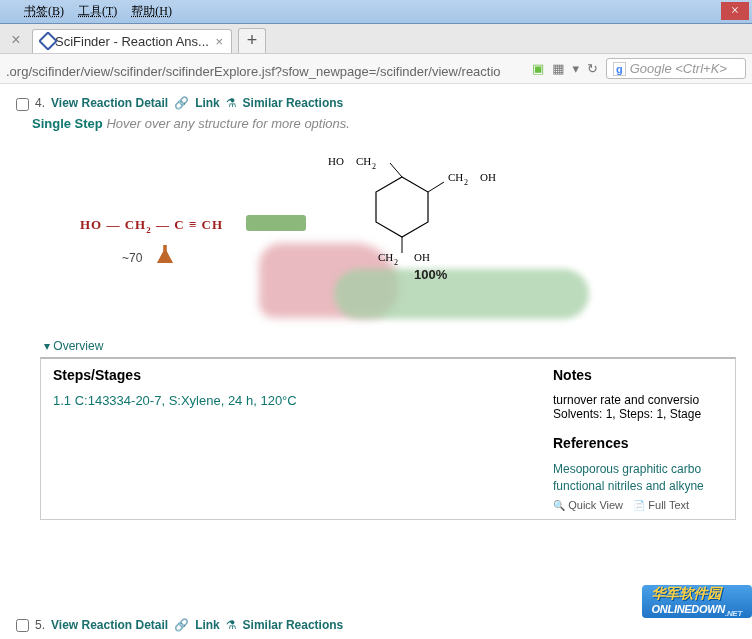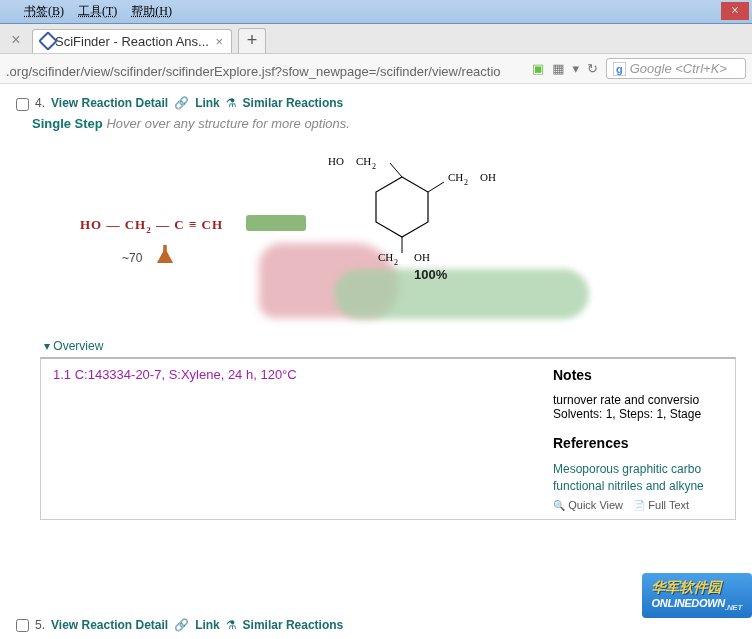--- a/index.html
+++ b/index.html
@@ -149,32 +149,32 @@
 .overview-toggle::before { content: "▾ "; color: #1a6e6e; }
 .detail-box {
   border: 1px solid #ccc;
   margin: 4px 0 0 24px;
   display: flex;
   border-top: 2px solid #bbb;
 }
 .col-left { flex: 1; padding: 8px 12px; }
 .col-right { width: 190px; padding: 8px 0 8px 8px; overflow: hidden; }
 .detail-box h4 { font-size: 14px; font-weight: bold; margin-bottom: 10px; color: #000; }
-.detail-box p { font-size: 13px; color: #a21caf; margin-bottom: 10px; }
+.detail-box p { font-size: 13px; color: #0f766e; margin-bottom: 10px; }
 .notes-text, .ref-link { font-size: 12px; color: #000000; white-space: nowrap; }
 .ref-link { color: #1a6e6e; line-height: 1.4; }
 .doc-actions { font-size: 11px; color: #555; margin-top: 4px; display: flex; gap: 10px; }
 .doc-actions span::before { content: "🔍 "; font-size: 10px; }
 .doc-actions span:nth-child(2)::before { content: "📄 "; font-size: 10px; }
 .watermark {
   position: absolute;
   right: 0; bottom: 18px;
   background: linear-gradient(#4aa0e8, #2175c7);
   color: #fff;
-  padding: 6px 10px;
+  padding: 0 10px;
   font-weight: bold;
   font-style: italic;
   border-radius: 4px;
 }
 .watermark .cn { font-size: 14px; color: #ffd040; text-shadow: 1px 1px #0050a0; }
 .watermark .en { font-size: 11px; color: #fff; letter-spacing: -0.3px; }
 .watermark .en sub { font-size: 8px; color: #c9e4ff; }
 .bottom-row { position: absolute; bottom: 4px; left: 16px; display: flex; align-items: center; gap: 6px; }
 </style>
 </head>
@@ -258,20 +258,21 @@
       </g>
     </svg>
   </div>
 
   <div class="overview">
     <span class="overview-toggle">Overview</span>
   </div>
 
   <div class="detail-box">
     <div class="col-left">
+      <h4>Steps/Stages</h4>
       <p>1.1 C:143334-20-7, S:Xylene, 24 h, 120°C</p>
     </div>
     <div class="col-right">
       <h4>Notes</h4>
       <div class="notes-text">turnover rate and conversio</div>
       <div class="notes-text">Solvents: 1, Steps: 1, Stage</div>
       <h4 style="margin-top:14px">References</h4>
       <div class="ref-link">Mesoporous graphitic carbo</div>
       <div class="ref-link">functional nitriles and alkyne</div>
       <div class="doc-actions">

